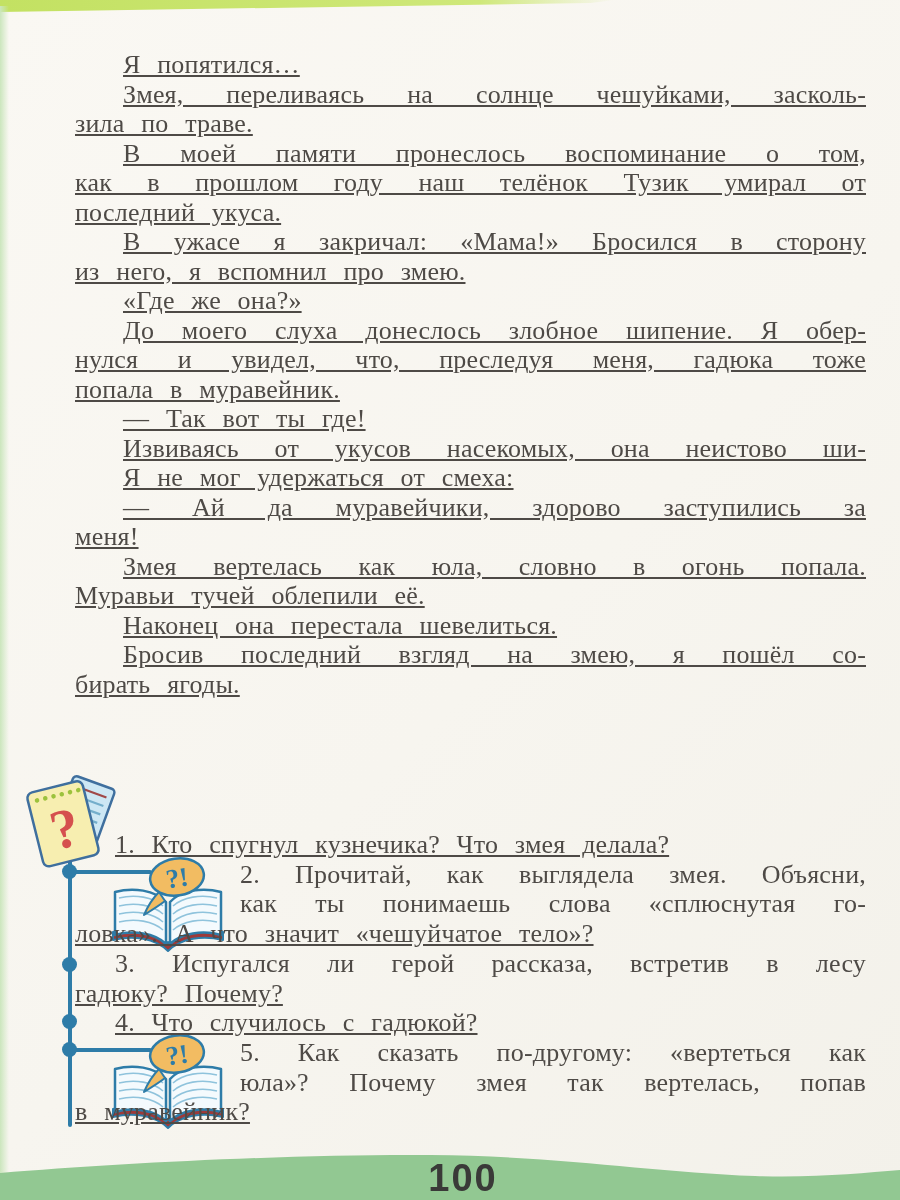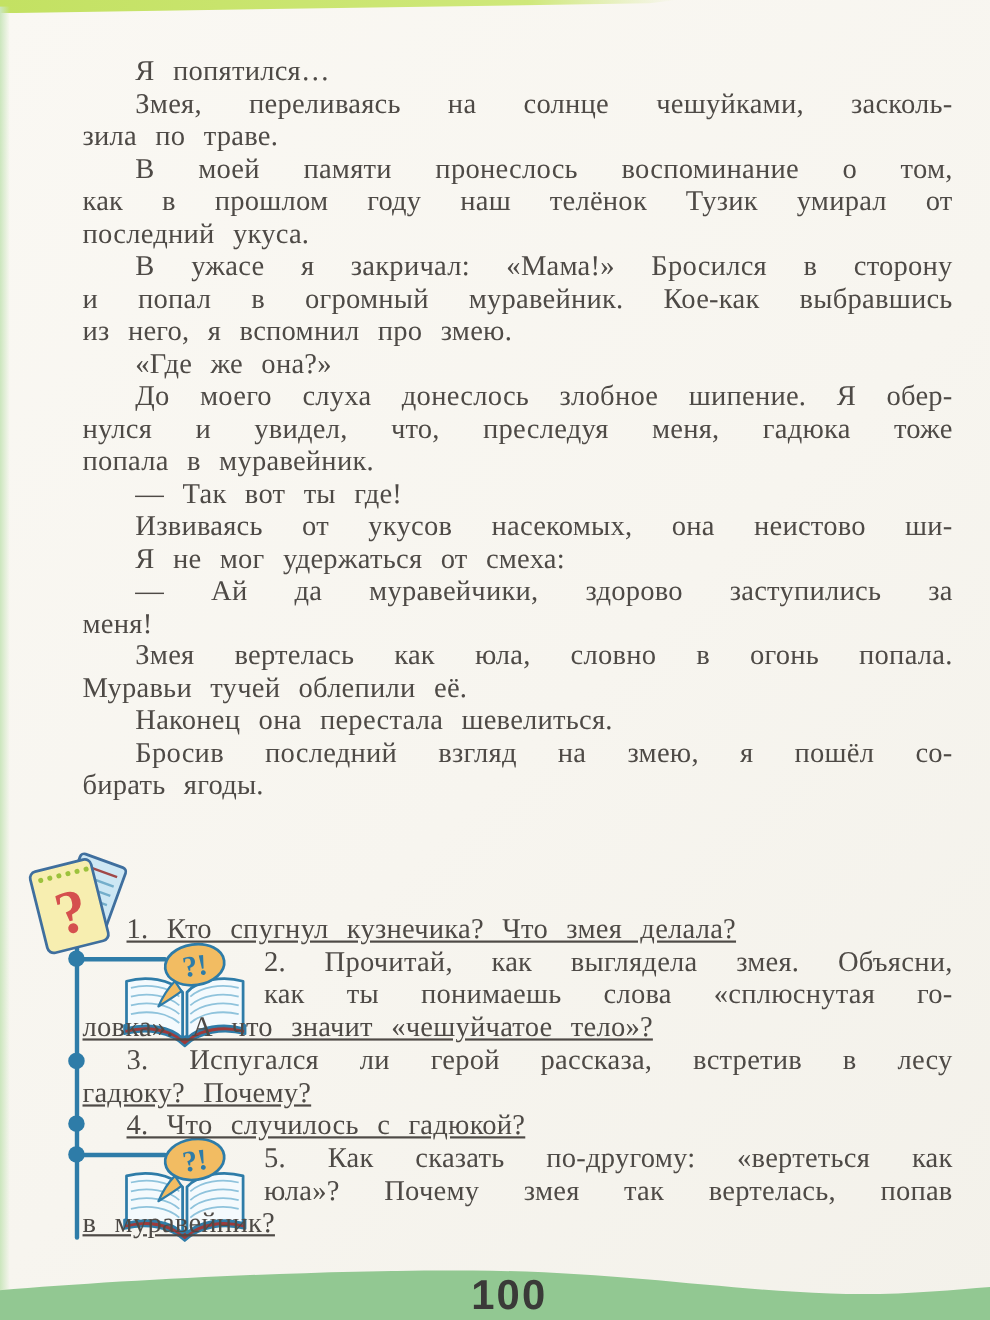--- a/index.html
+++ b/index.html
@@ -17,21 +17,21 @@
   }
   .left-strip{
     position:absolute;top:6px;left:0;width:9px;height:1194px;
     background:linear-gradient(to right,#cbe6bd,rgba(203,230,189,0));
   }
   
   .story{
     position:absolute;left:75px;top:50px;width:791px;
     font-size:26px;line-height:29.5px;word-spacing:10px;letter-spacing:.2px;
   }
-  .tline{text-align:justify;text-align-last:justify;}
+  .tline{text-align:justify;text-align-last:justify;text-decoration:underline;}
   .tline.ind{text-indent:48px;}
   .tline.end{text-align-last:left;}
   
   .questions{
     position:absolute;left:75px;top:830px;width:791px;
     font-size:26px;line-height:29.7px;word-spacing:10px;letter-spacing:.2px;
   }
   .qline{text-align:justify;text-align-last:justify;}
   .qline.end{text-align-last:left;text-decoration:underline;}
   .qline.num{margin-left:40px;}
@@ -63,21 +63,20 @@
 <div class="left-strip"></div>
 
 <div class="story">
     <div class="tline ind end">Я попятился…</div>
     <div class="tline ind">Змея, переливаясь на солнце чешуйками, засколь-</div>
     <div class="tline end">зила по траве.</div>
     <div class="tline ind">В моей памяти пронеслось воспоминание о том,</div>
     <div class="tline">как в прошлом году наш телёнок Тузик умирал от</div>
     <div class="tline end">последний укуса.</div>
     <div class="tline ind">В ужасе я закричал: «Мама!» Бросился в сторону</div>
-    <div class="tline">и попал в огромный муравейник. Кое-как выбравшись</div>
     <div class="tline end">из него, я вспомнил про змею.</div>
     <div class="tline ind end">«Где же она?»</div>
     <div class="tline ind">До моего слуха донеслось злобное шипение. Я обер-</div>
     <div class="tline">нулся и увидел, что, преследуя меня, гадюка тоже</div>
     <div class="tline end">попала в муравейник.</div>
     <div class="tline ind end">— Так вот ты где!</div>
     <div class="tline ind">Извиваясь от укусов насекомых, она неистово ши-</div>
     <div class="tline ind end">Я не мог удержаться от смеха:</div>
     <div class="tline ind">— Ай да муравейчики, здорово заступились за</div>
     <div class="tline end">меня!</div>

